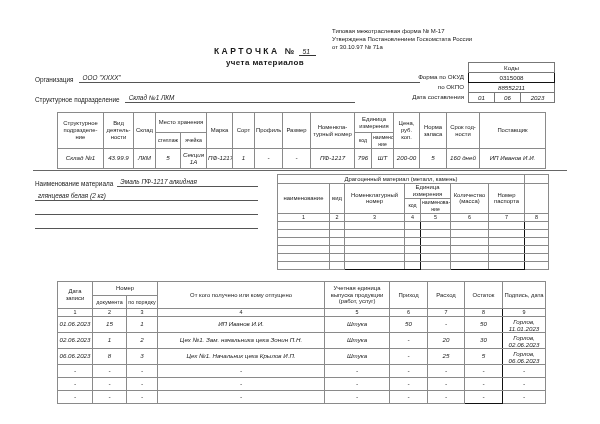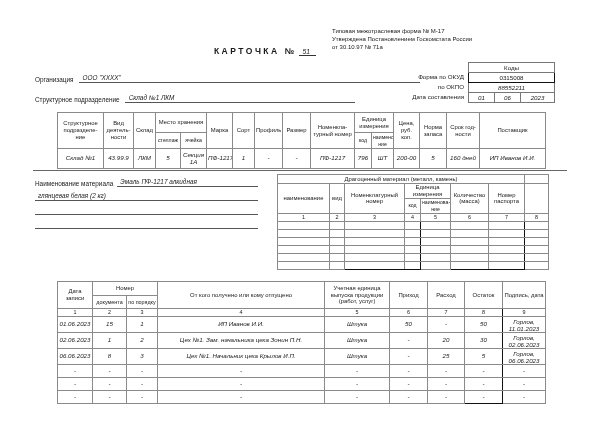--- a/index.html
+++ b/index.html
@@ -82,20 +82,21 @@
 <body>
 
 <div class="abs form-note">
   <div>Типовая межотраслевая форма № М-17</div>
   <div>Утверждена Постановлением Госкомстата России</div>
   <div>от 30.10.97 № 71а</div>
 </div>
 
 <div class="abs title-block">
   <div class="title-row"><span>КАРТОЧКА №</span><span class="card-no">51</span></div>
+  <div class="subtitle">учета материалов</div>
 </div>
 
 <div class="abs flow org-row">
   <span class="lbl">Организация</span>
   <span class="fill">ООО "ХХХХ"</span>
 </div>
 
 <div class="abs codes-labels">
   <div>Форма по ОКУД</div>
   <div>по ОКПО</div>

